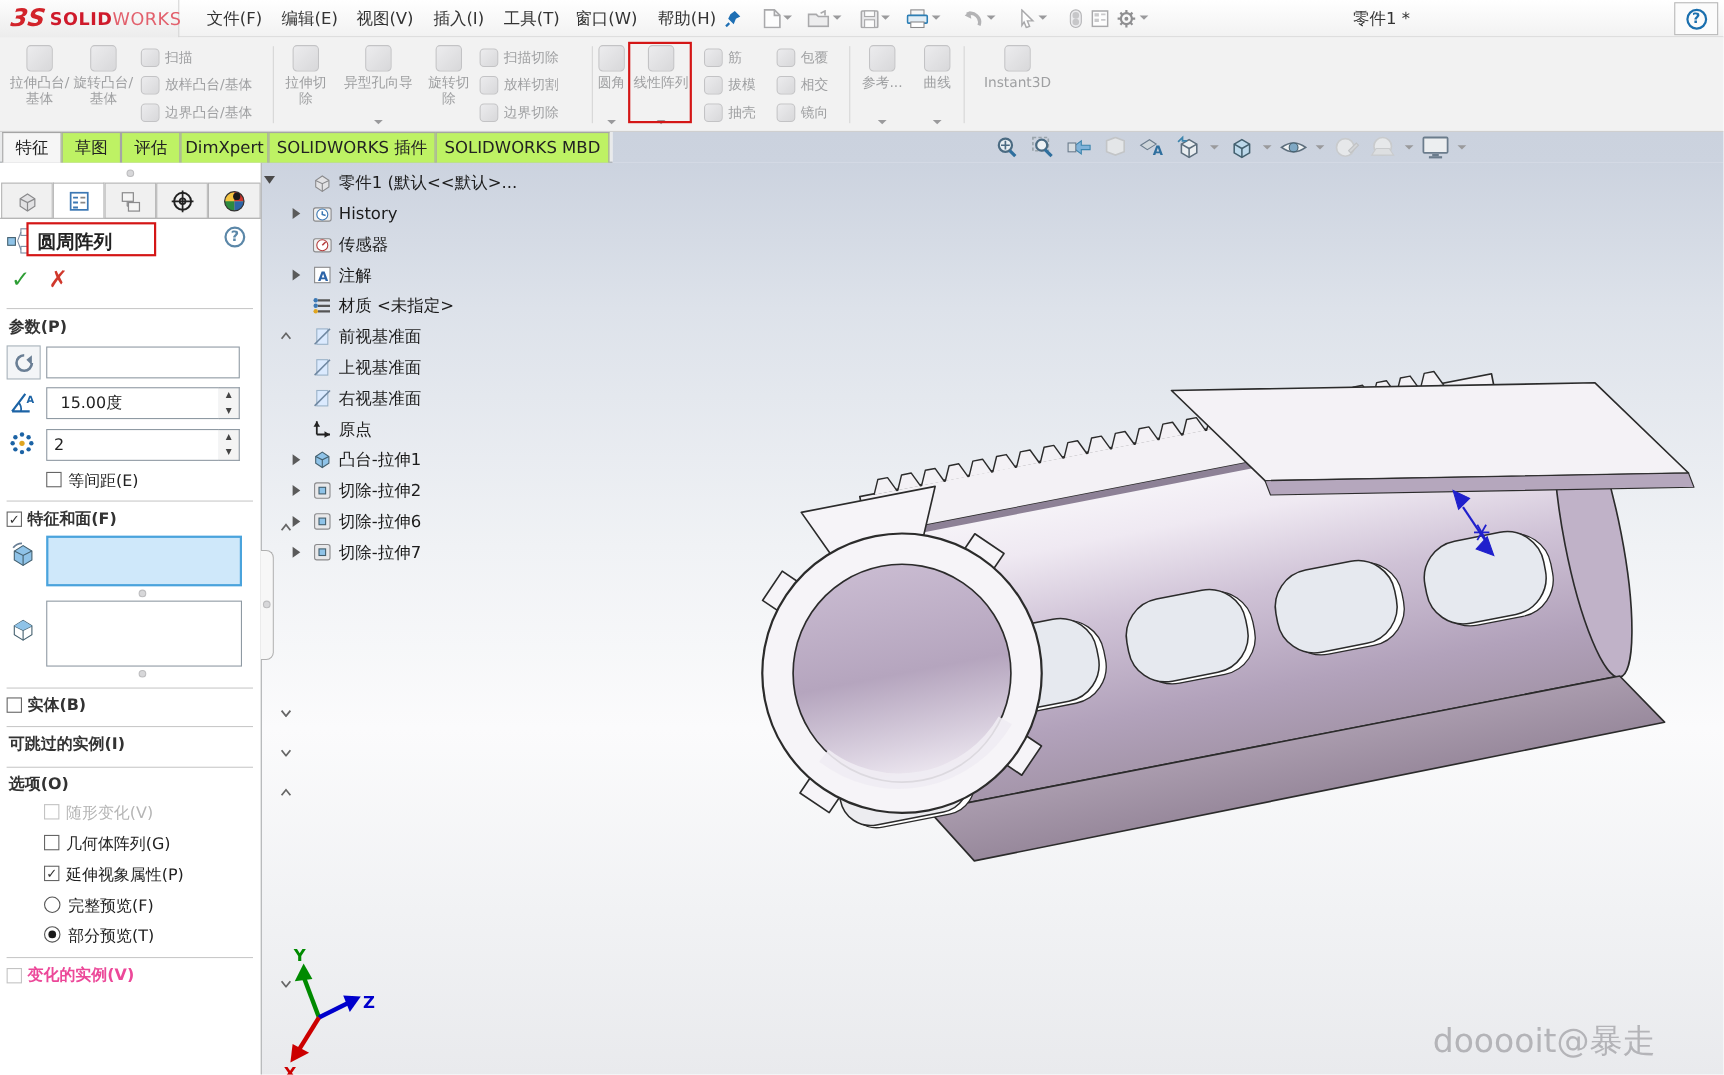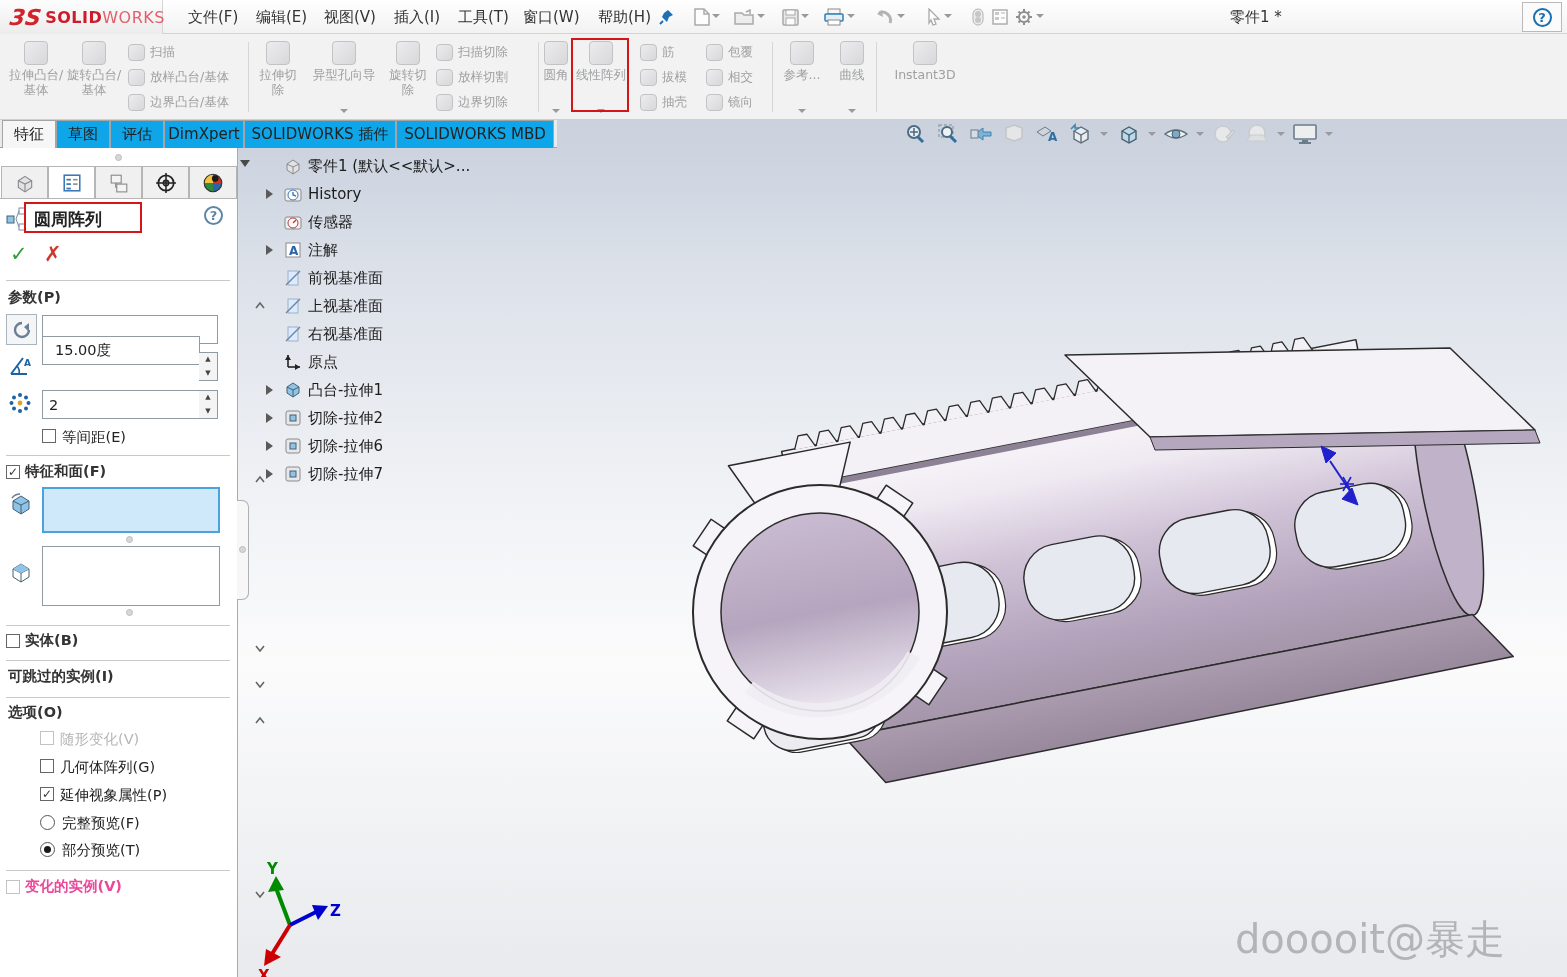--- a/index.html
+++ b/index.html
@@ -39,31 +39,31 @@
   .ric.sm { width:17px; height:17px; margin-right:5px; }
   .rb-div { position:absolute; top:8px; height:70px; width:1px; background:#d6d6d6; }
   .rb-arrow { position:absolute; bottom:3px; left:50%; transform:translateX(-50%); }
   #linear-pattern-highlight { position:absolute; left:571px; top:4px; width:58px; height:74px;
     border:2px solid #d41616; pointer-events:none; }
 
   
   #tabbar { position:absolute; left:0; top:120px; width:557px; height:28px; background:#e9eaeb;
     border-bottom:1px solid #9aa0a5; }
   .ctab { position:absolute; top:0; height:28px; line-height:27px; text-align:center; font-size:15px; color:#222;
-    background:#0ea5e9; border:1px solid #a5a5a5; border-bottom:none; }
+    background:#bef264; border:1px solid #a5a5a5; border-bottom:none; }
   .ctab.active { background:#f6f6f6; font-weight:normal; }
 
   
   #vp-strip { position:absolute; left:557px; top:120px; width:1010px; height:28px;
     background:linear-gradient(180deg,#cbd2de,#ccd3df); }
   #viewport { position:absolute; left:238px; top:148px; width:1329px; height:829px;
     background:linear-gradient(180deg,#ccd3df 0%,#dde2ea 16%,#f0f2f5 42%,#fbfbfc 62%,#f1f2f4 82%,#e9eaed 100%); }
   #headsup { position:absolute; left:345px; top:2px; display:flex; align-items:center; gap:7px; }
   .hicon { width:26px; height:24px; display:flex; align-items:center; justify-content:center; }
-  #watermark { position:absolute; right:62px; bottom:10px; font-size:40px; color:#b4b4b8; }
+  #watermark { position:absolute; right:62px; bottom:10px; font-size:30px; color:#b4b4b8; }
 
   
   #tree { position:absolute; left:252px; top:152px; width:290px; }
   .trow { position:relative; height:28px; display:flex; align-items:center; font-size:15px; color:#1c1c1c; }
   .texp { width:0; height:0; border-top:5px solid transparent; border-bottom:5px solid transparent;
     border-left:7px solid #5a5a5a; position:absolute; left:14px; }
   .tico { position:absolute; left:32px; width:18px; height:18px; }
   .tlabel { position:absolute; left:56px; white-space:nowrap; }
 
   
@@ -531,20 +531,31 @@
     <div class="trow">
       <span class="texp"></span>
       <svg class="tico" viewBox="0 0 18 18">
           <rect x="2" y="2" width="14" height="14" fill="#fff" stroke="#8a8a8c"></rect>
           <text x="5" y="14" font-size="12" font-weight="bold" fill="#2d64a8">A</text>
         </svg>
       <span class="tlabel">注解</span>
     </div>
     <div class="trow">
       <svg class="tico" viewBox="0 0 18 18">
+          <line x1="5" y1="4" x2="16" y2="4" stroke="#555" stroke-width="2"></line>
+          <line x1="5" y1="9" x2="16" y2="9" stroke="#555" stroke-width="2"></line>
+          <line x1="5" y1="14" x2="16" y2="14" stroke="#555" stroke-width="2"></line>
+          <circle cx="3" cy="4" r="2" fill="#3c78b4"></circle>
+          <circle cx="3" cy="9" r="2" fill="#3c78b4"></circle>
+          <circle cx="3" cy="14" r="2" fill="#e0a520"></circle>
+        </svg>
+      <span class="tlabel">材质 &lt;未指定&gt;</span>
+    </div>
+    <div class="trow">
+      <svg class="tico" viewBox="0 0 18 18">
           <rect x="4" y="2" width="10" height="14" fill="#dbeafe" stroke="#9ab2c8"></rect>
           <line x1="2" y1="16" x2="16" y2="2" stroke="#6f87a0" stroke-width="1.4"></line>
         </svg>
       <span class="tlabel">前视基准面</span>
     </div>
     <div class="trow">
       <svg class="tico" viewBox="0 0 18 18">
           <rect x="4" y="2" width="10" height="14" fill="#dbeafe" stroke="#9ab2c8"></rect>
           <line x1="2" y1="16" x2="16" y2="2" stroke="#6f87a0" stroke-width="1.4"></line>
         </svg>
@@ -674,21 +685,21 @@
           <path d="M10 3 A7 7 0 1 0 17 10" fill="none" stroke="#6a7f95" stroke-width="2.4"></path>
           <polygon points="17,3 17,12 12,7" fill="#6a7f95"></polygon>
         </svg>
     </div>
     <input class="fld" style="left: 42px; top: 167px; width: 176px;" readonly="" value="">
     <svg class="fico" style="left:7px;top:204px" viewBox="0 0 26 26">
         <path d="M4 22 L20 22 M4 22 L16 6" stroke="#1c63a5" stroke-width="2" fill="none"></path>
         <path d="M12 22 A9 9 0 0 0 10 14" fill="none" stroke="#1c63a5" stroke-width="1.6"></path>
         <text x="17" y="14" font-size="9" fill="#1c63a5" font-weight="bold">A</text>
       </svg>
-    <input class="fld" style="left: 42px; top: 188px; width: 158px; padding-left: 12px;" readonly="" value="15.00度">
+    <input class="fld" style="left: 42px; top: 204px; width: 158px; padding-left: 12px;" readonly="" value="15.00度">
     <div class="spin" style="left:199px;top:204px">
         <span>▲</span>
         <span>▼</span>
       </div>
     <svg class="fico" style="left:7px;top:242px" viewBox="0 0 26 26">
         <g fill="#1c63a5">
           <circle cx="13" cy="5" r="2"></circle>
           <circle cx="19" cy="7.5" r="2"></circle>
           <circle cx="21.5" cy="13" r="2"></circle>
           <circle cx="19" cy="18.5" r="2"></circle>

